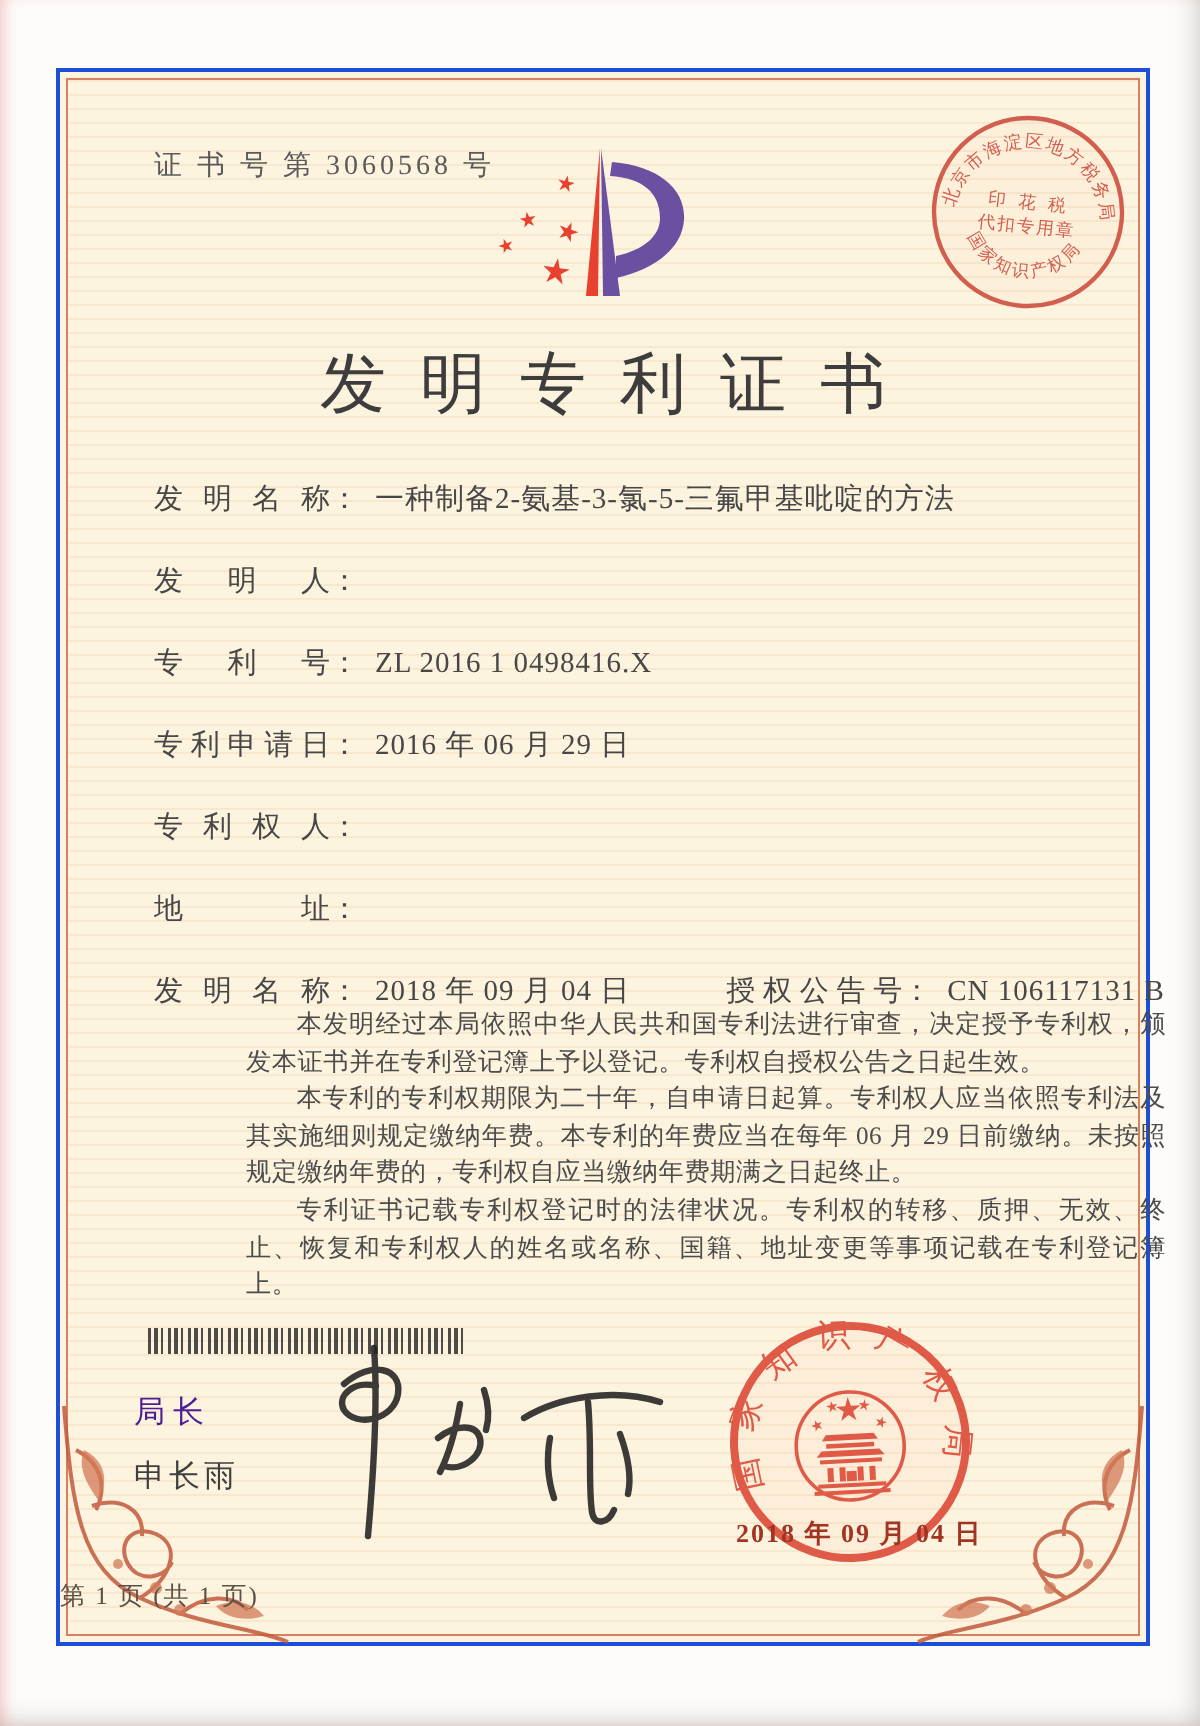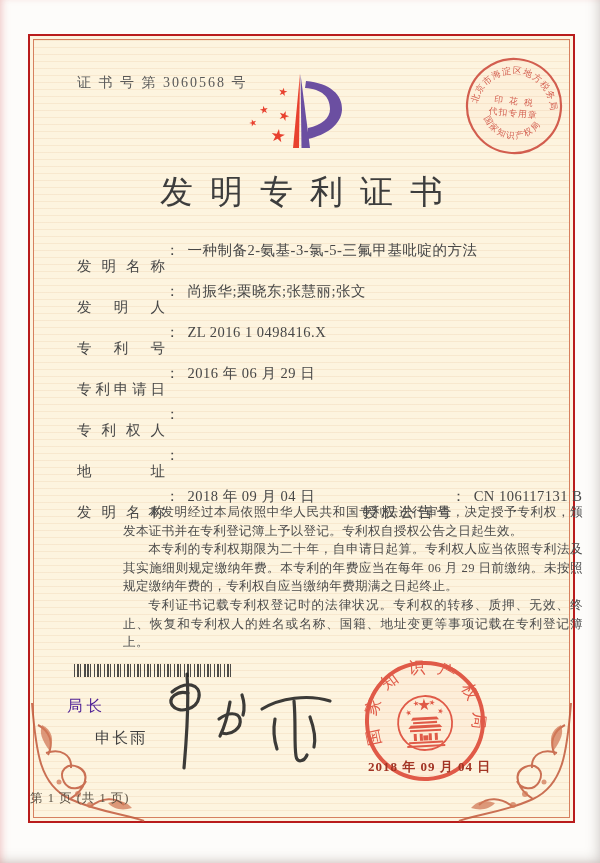--- a/index.html
+++ b/index.html
@@ -6,50 +6,50 @@
   body{
     width:600px;height:863px;position:relative;background:#fbfafa;
     font-family:"Liberation Serif","DejaVu Serif",serif;overflow:hidden;
   }
   .scan-page{
     position:absolute;inset:0;background:#fdfcfa;
     box-shadow:inset 5px 0 8px -4px rgba(225,140,140,.55), inset -8px -8px 14px -8px rgba(120,110,105,.4);
   }
   .frame{
     position:absolute;left:28px;top:34px;width:543px;height:785px;
-    border:2px solid #b91c1c;background:#fdf4df;
+    border:2px solid #1d4ed8;background:#fdf4df;
   }
   .frame-inner{
     position:absolute;inset:3px;border:1px solid #d6805f;
     background:repeating-linear-gradient(180deg, rgba(219,168,118,.16) 0 1px, transparent 1px 7px);
   }
   .cert-no{
     position:absolute;left:47px;top:38px;font-size:14px;color:#5a5a5a;letter-spacing:2px;
   }
   .title{
     position:absolute;left:0;top:134px;width:100%;text-align:center;
     font-size:33px;color:#3d3d3d;letter-spacing:17px;padding-left:17px;box-sizing:border-box;font-weight:500;
   }
   .fields{position:absolute;left:47px;top:206px;width:470px;font-size:14.5px;color:#474747;}
   .frow{height:16px;line-height:16px;margin-bottom:25px;white-space:nowrap;display:flex;}
-  .flabel{display:inline-block;width:88px;text-align:justify;text-align-last:justify;flex:0 0 88px;margin-top:16px;}
+  .flabel{display:inline-block;width:88px;text-align:justify;text-align-last:justify;flex:0 0 88px;}
   .fcolon{display:inline-block;margin-right:8px;}
   .fvalue{letter-spacing:.5px;}
   .grant-cell{margin-left:48px;display:flex;}
   .paras{
     position:absolute;left:45px;top:467px;width:460px;
     font-size:12.6px;line-height:18.6px;color:#4c4c4c;text-align:justify;letter-spacing:.3px;margin-left:48px;
   }
   .paras p{margin:0;text-indent:2em;}
   .barcode{
     position:absolute;left:44px;top:628px;width:158px;height:13px;opacity:.85;
     background:repeating-linear-gradient(90deg,#2e2e2e 0 1.5px,transparent 1.5px 3px,#2e2e2e 3px 5px,transparent 5px 6.5px,#2e2e2e 6.5px 7.5px,transparent 7.5px 10px);
   }
   .sig-title{position:absolute;left:37px;top:660px;font-size:15.5px;color:#4c1d95;letter-spacing:4px;}
-  .sig-name{position:absolute;left:37px;top:692px;font-size:15.5px;color:#3f3f3f;letter-spacing:2px;margin-left:28px;}
+  .sig-name{position:absolute;left:37px;top:692px;font-size:15.5px;color:#3f3f3f;letter-spacing:2px;}
   .sig-svg{position:absolute;left:112px;top:632px;}
   .tax-seal{position:absolute;right:9px;top:20px;transform:rotate(6deg);opacity:.92;}
   .ip-seal{position:absolute;left:333px;top:623px;transform:rotate(-3deg);opacity:.9;}
   .seal-date{
     position:absolute;left:338px;top:722px;font-size:13px;font-weight:bold;
     color:#a23424;letter-spacing:1px;
   }
   .footer{
     position:absolute;left:0;top:754px;width:100%;
     font-size:12.5px;color:#5a5144;letter-spacing:1px;
@@ -137,21 +137,20 @@
 
     <div class="fields">
       <div class="frow">
         <span class="flabel">发明名称</span>
           <span class="fcolon">：</span>
         <span class="fvalue">一种制备2-氨基-3-氯-5-三氟甲基吡啶的方法</span>
       </div>
       <div class="frow">
         <span class="flabel">发明人</span>
           <span class="fcolon">：</span>
-        <span class="fvalue">尚振华;栗晓东;张慧丽;张文</span>
       </div>
       <div class="frow">
         <span class="flabel">专利号</span>
           <span class="fcolon">：</span>
         <span class="fvalue">ZL 2016 1 0498416.X</span>
       </div>
       <div class="frow">
         <span class="flabel">专利申请日</span>
           <span class="fcolon">：</span>
         <span class="fvalue">2016 年 06 月 29 日</span>

